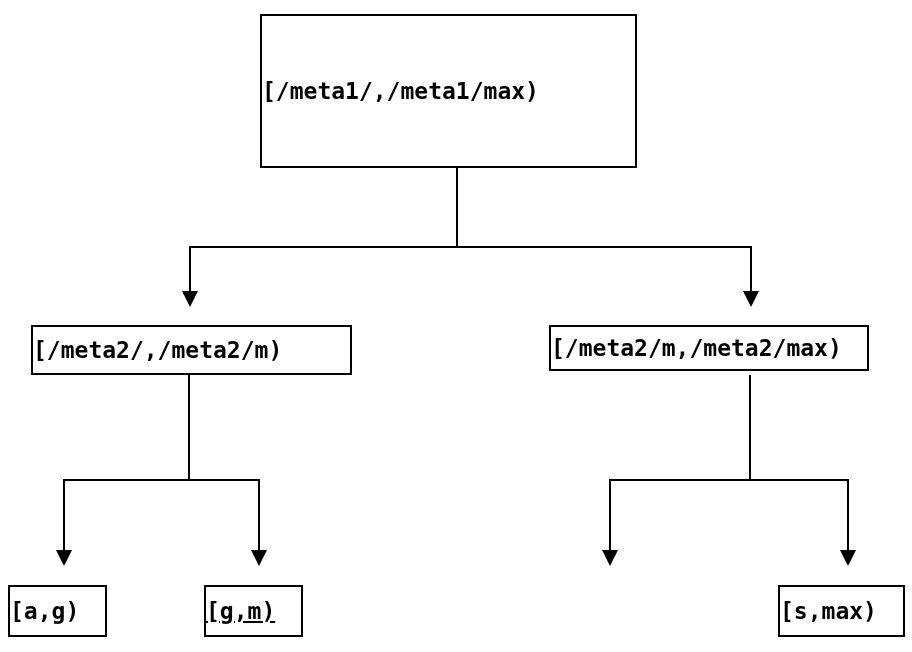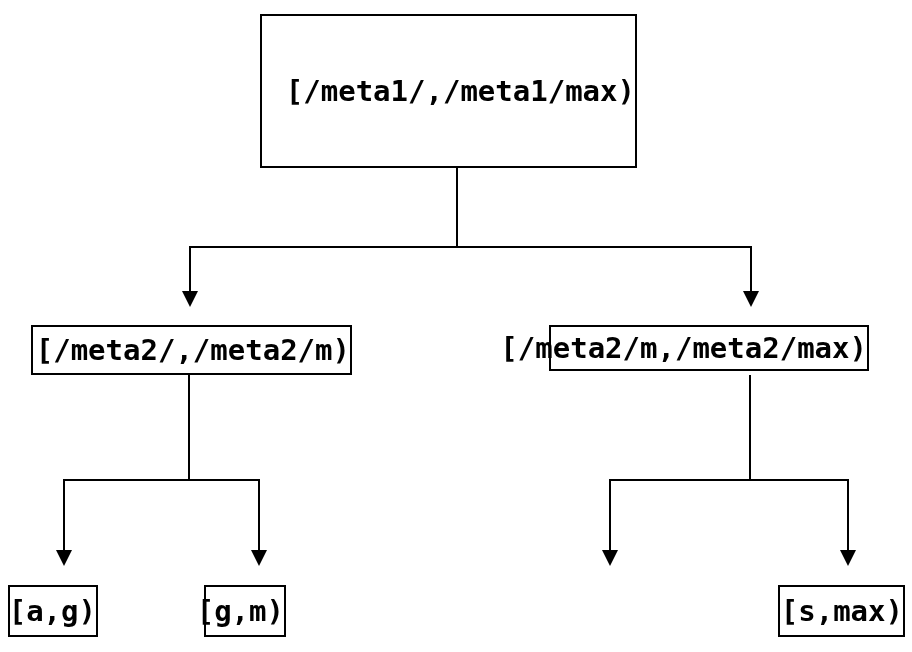--- a/index.html
+++ b/index.html
@@ -22,33 +22,33 @@
     width: 912px;
     height: 652px;
   }
   .node {
     position: absolute;
     box-sizing: border-box;
     border: 2.5px solid #000000;
     background: #ffffff;
     display: flex;
     align-items: center;
-    justify-content: flex-end;
-    font-size: 29px;
+    justify-content: flex-start;
+    font-size: 23px;
     font-weight: bold;
     color: #000000;
     white-space: nowrap;
   }
   .node-root       { left: 260px; top: 14px;  width: 377px; height: 154px; }
   .node-left-mid   { left: 23px;  top: 325px; width: 321px; height: 50px; margin-left: 8px; }
   .node-right-mid  { left: 549px; top: 325px; width: 320px; height: 46px; }
-  .node-leaf-ag    { left: 8px;   top: 585px; width: 90px;  height: 52px; }
-  .node-leaf-gm    { left: 204px; top: 585px; width: 82px;  height: 52px; }
+  .node-leaf-ag    { left: 8px;   top: 585px; width: 99px;  height: 52px; }
+  .node-leaf-gm    { left: 204px; top: 585px; width: 99px;  height: 52px; text-decoration: underline; }
   .node-leaf-ms    { left: 553px; top: 585px; width: 99px;  height: 52px; }
-  .node-leaf-smax  { left: 778px; top: 585px; width: 127px; height: 52px; padding-left: 32px; }
+  .node-leaf-smax  { left: 778px; top: 585px; width: 127px; height: 52px; }
   .edge-line {
     stroke: #000000;
     stroke-width: 2;
     fill: none;
   }
   .edge-arrow {
     fill: #000000;
     stroke: none;
   }
 </style>

